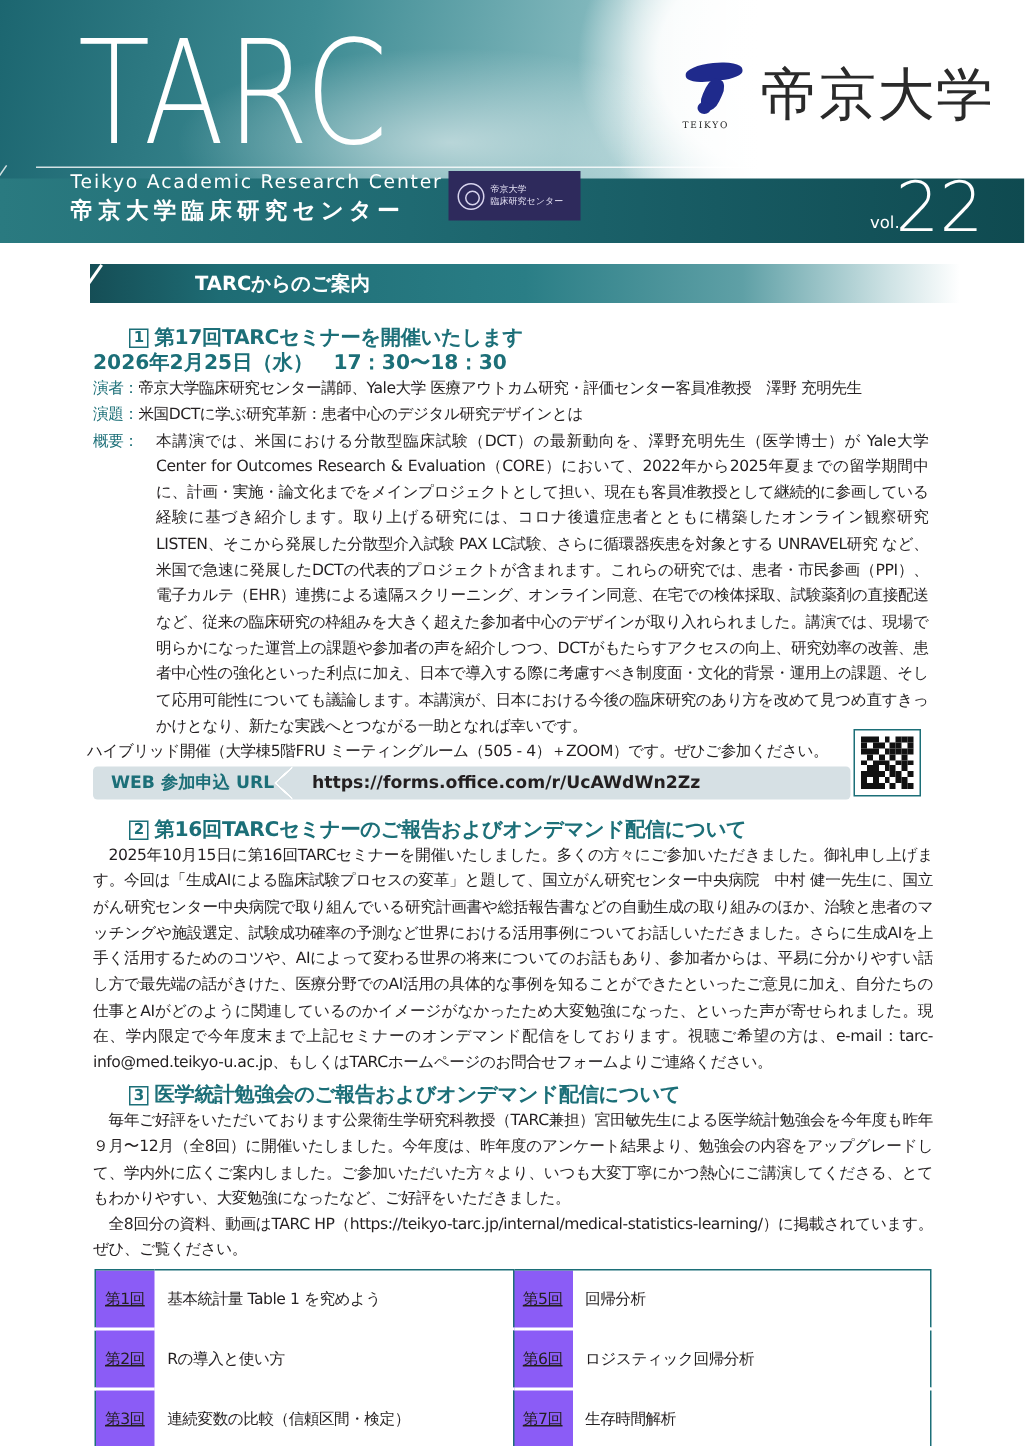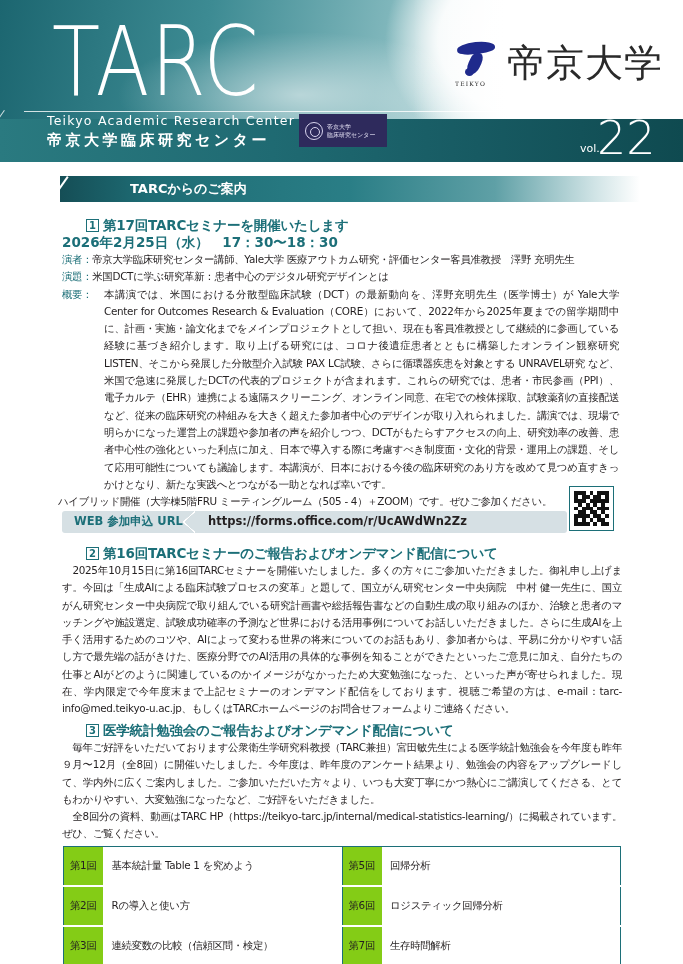--- a/index.html
+++ b/index.html
@@ -72,21 +72,21 @@
   .qr-grid span.b { background: #111; }
 
   .sec2 { position: absolute; left: 62px; top: 545px; width: 560px; }
   .sec3 { position: absolute; left: 62px; top: 722px; width: 560px; }
   .indent { text-indent: 1em; }
   .justify { text-align: justify; }
 
   
   .schedule { position: absolute; left: 63px; top: 846px; width: 558px; border-collapse: collapse; border: 1.2px solid #1c6f78; font-size: 10.4px; }
   .schedule td { border: 1px solid #1c6f78; height: 23px; padding: 0 8px; white-space: nowrap; letter-spacing: -0.3px; }
-  .schedule td.no { background: #84cc16; width: 40px; padding: 12px 6px; }
+  .schedule td.no { background: #8b5cf6; width: 40px; padding: 12px 6px; text-decoration: underline; }
   .schedule td.title { width: 239px; }
   .schedule tr { border-bottom: 1px solid #fff; }
   .schedule td + td { border-left: none; }
   .schedule td.no { border-right: none; }
   .schedule tr td { border-top: 2px solid #fff; border-bottom: none; }
   .schedule tr:first-child td { border-top: none; }
   .schedule td.title.left { border-right: 1.2px solid #1c6f78; }
 </style>
 </head>
 <body>

